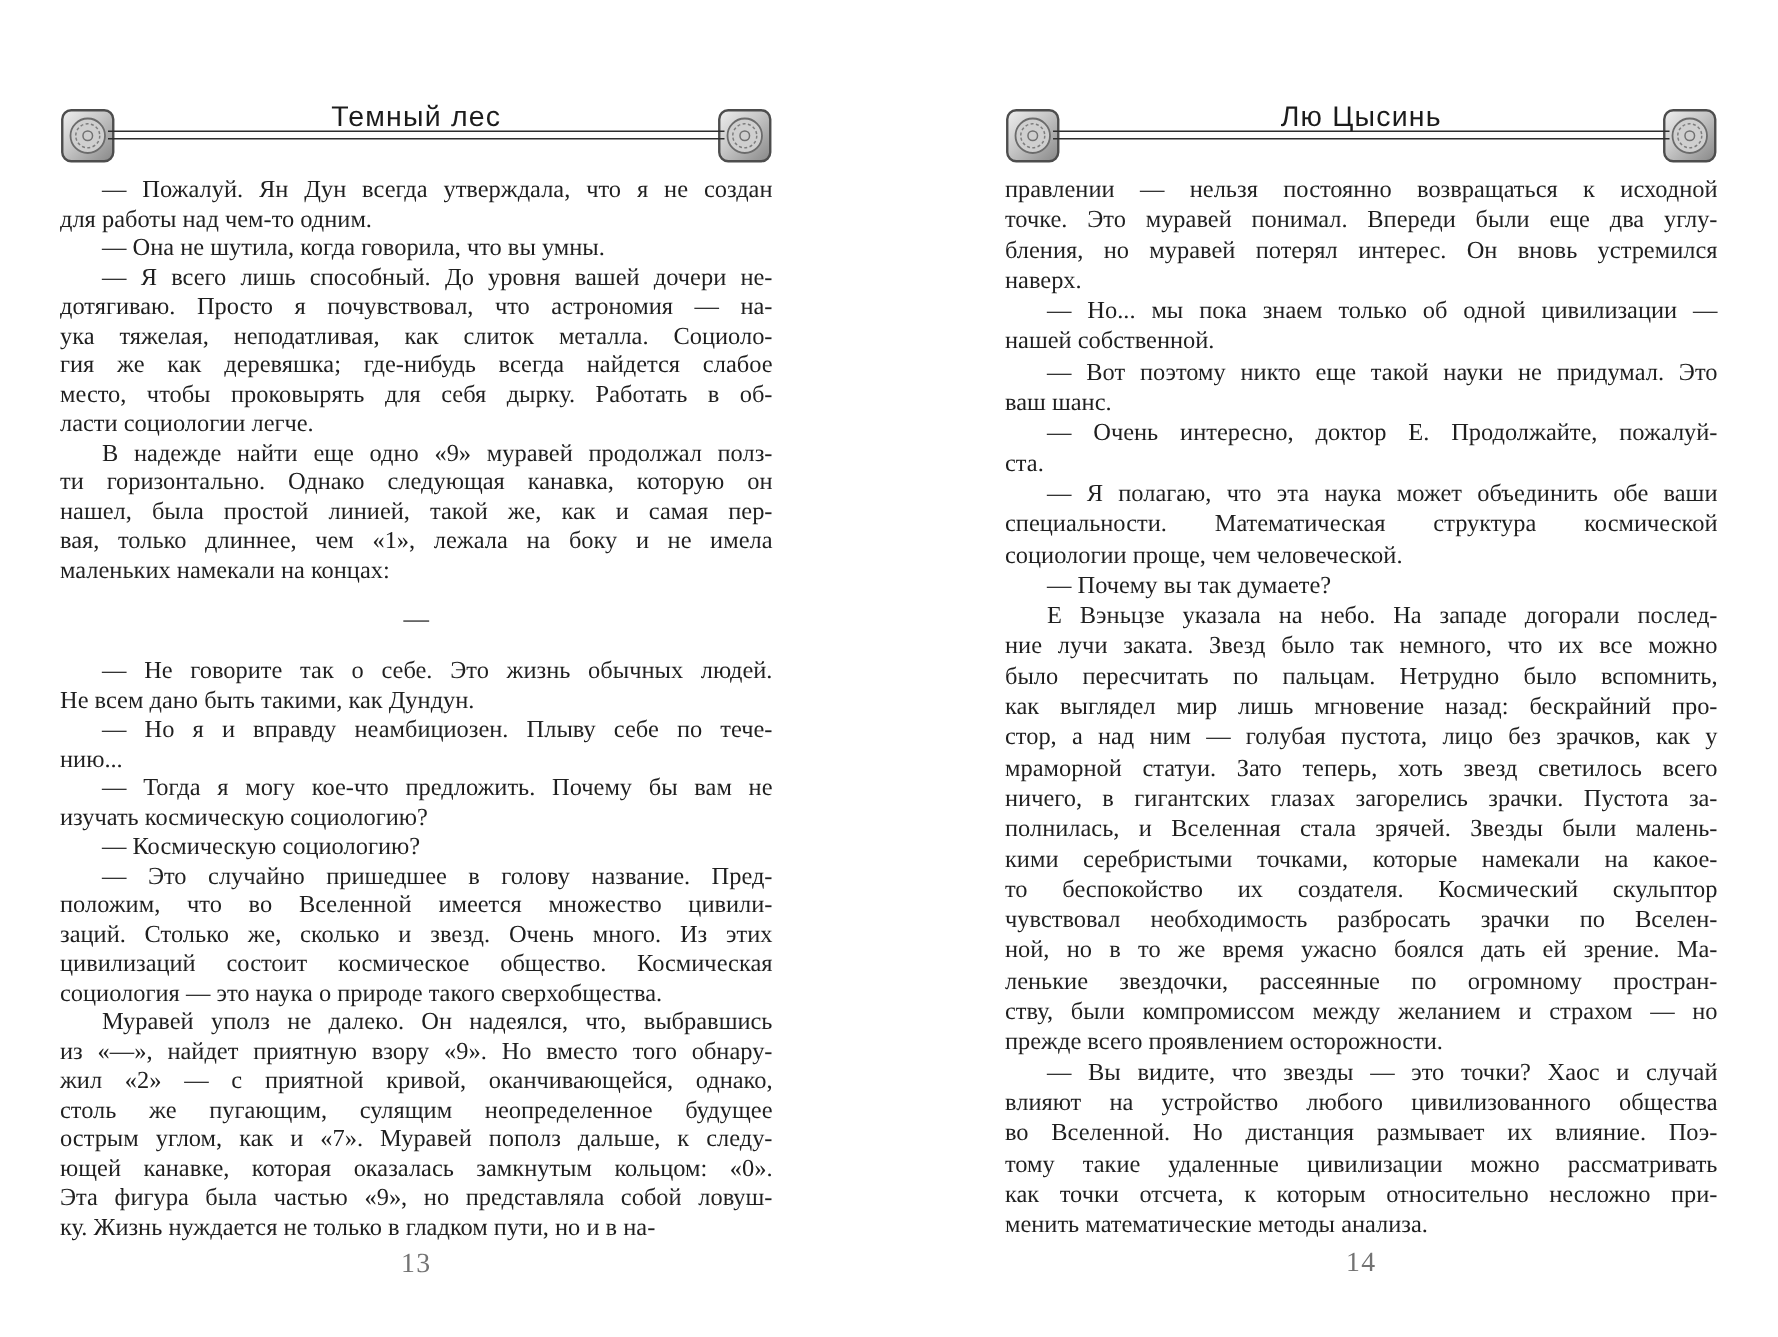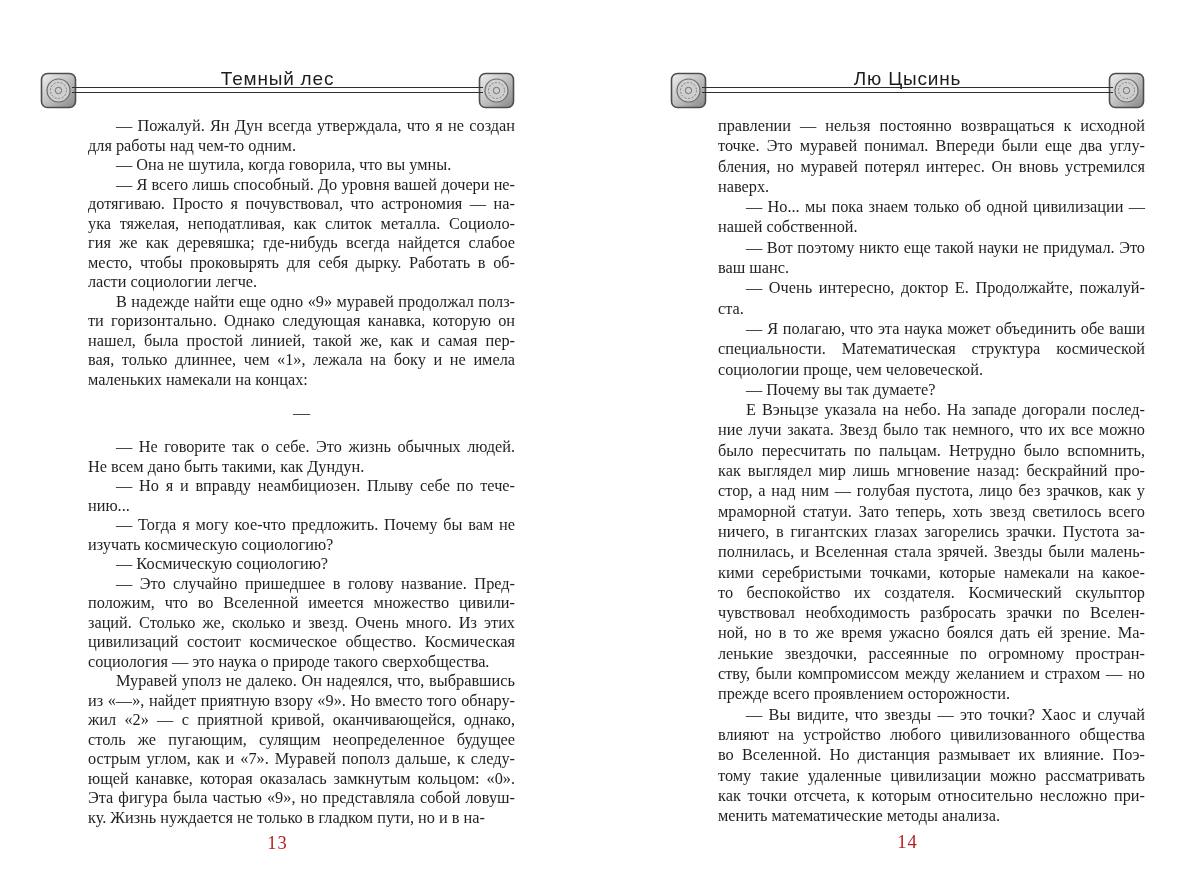--- a/index.html
+++ b/index.html
@@ -59,21 +59,20 @@
     line-height: 1;
     letter-spacing: 0.8px;
     color: #1c1c1c;
   }
 
   
   .page-body {
     margin-top: 7px;
     color: #1f1f1f;
     font-size: 16.3px;
-    margin-left: 48px;
   }
   .tline {
     height: 19.5px;
     line-height: 19.5px;
     text-align: justify;
     text-align-last: justify;
     overflow: visible;
     white-space: nowrap;
   }
   .page.right .tline {
@@ -94,21 +93,21 @@
     font-size: 17px;
     color: #1f1f1f;
   }
 
   
   .page-number {
     margin-top: 6px;
     text-align: center;
     font-size: 18.5px;
     letter-spacing: 1px;
-    color: #b91c1c;
+    color: #737373;
   }
 </style>
 </head>
 <body>
 
 <svg width="0" height="0" style="position:absolute" aria-hidden="true">
   <defs>
     <linearGradient id="orn-grad" x1="0" y1="0" x2="1" y2="1">
       <stop offset="0" stop-color="#efefef"></stop>
       <stop offset="0.45" stop-color="#c6c6c6"></stop>

